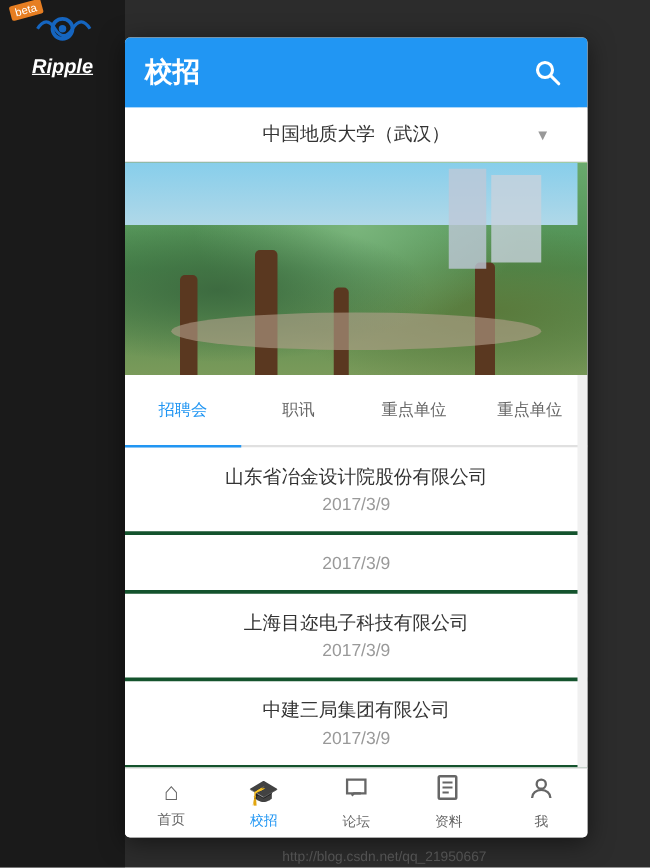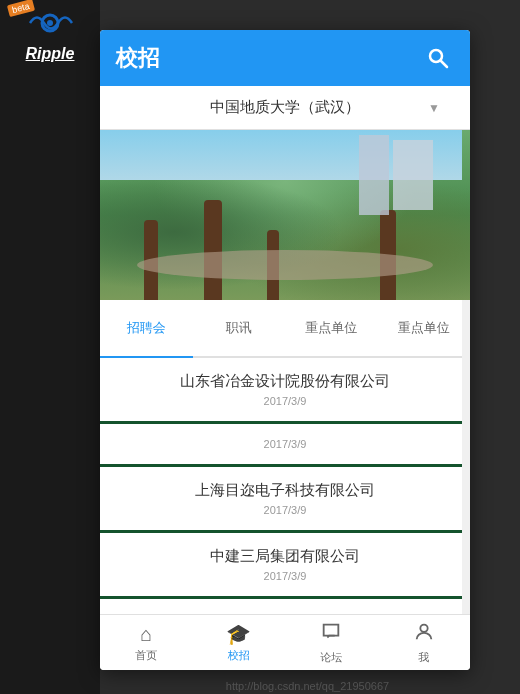--- a/index.html
+++ b/index.html
@@ -246,21 +246,21 @@
       cursor: pointer;
     }
 
     .list-item-title {
       font-size: 15px;
       color: #333;
       margin-bottom: 4px;
     }
 
     .list-item-date {
-      font-size: 11px;
+      font-size: 14px;
       color: #999;
     }
 
     
     .bottom-nav {
       height: 56px;
       background: white;
       border-top: 1px solid #e0e0e0;
       display: flex;
       align-items: stretch;
@@ -412,20 +412,31 @@
       <span class="nav-icon">
         <svg width="22" height="22" viewBox="0 0 24 24" fill="none">
           <path d="M4 4h16v12H4z" stroke="#666" stroke-width="2" fill="none" rx="2"></path>
           <path d="M8 18l2-2h6" stroke="#666" stroke-width="2"></path>
         </svg>
       </span>
       <span class="nav-label">论坛</span>
     </div>
     <div class="nav-item">
       <span class="nav-icon">
+        <svg width="20" height="22" viewBox="0 0 20 22" fill="none">
+          <rect x="2" y="1" width="14" height="18" rx="1" stroke="#666" stroke-width="2"></rect>
+          <line x1="5" y1="6" x2="13" y2="6" stroke="#666" stroke-width="1.5"></line>
+          <line x1="5" y1="10" x2="13" y2="10" stroke="#666" stroke-width="1.5"></line>
+          <line x1="5" y1="14" x2="10" y2="14" stroke="#666" stroke-width="1.5"></line>
+        </svg>
+      </span>
+      <span class="nav-label">资料</span>
+    </div>
+    <div class="nav-item">
+      <span class="nav-icon">
         <svg width="22" height="22" viewBox="0 0 24 24" fill="none">
           <circle cx="12" cy="8" r="4" stroke="#666" stroke-width="2"></circle>
           <path d="M4 20c0-4 3.6-7 8-7s8 3 8 7" stroke="#666" stroke-width="2" fill="none"></path>
         </svg>
       </span>
       <span class="nav-label">我</span>
     </div>
   </div>
 
 </div>

